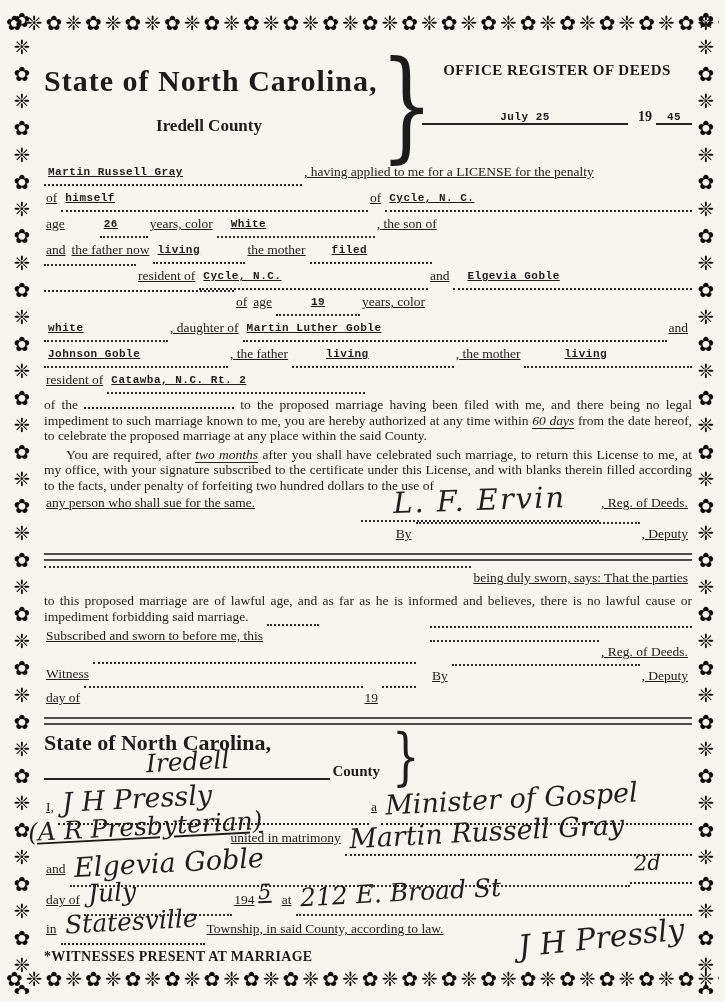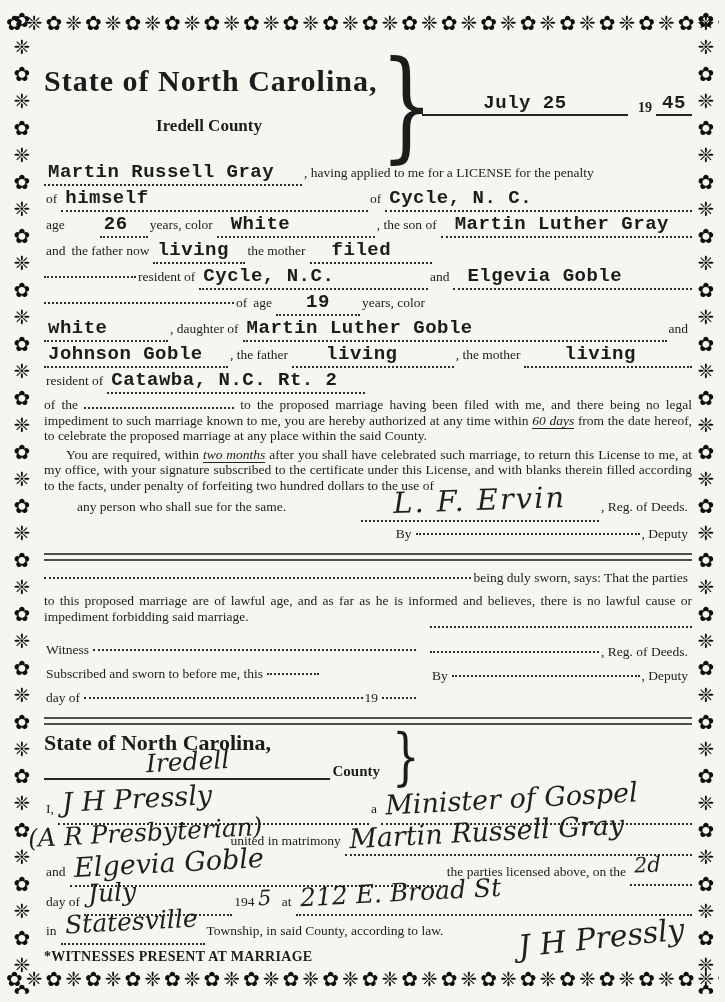--- a/index.html
+++ b/index.html
@@ -19,24 +19,24 @@
   .hdr{display:flex;align-items:stretch;}
   .hdr-left{width:330px;text-align:center;padding-top:14px;}
   .state-title{font-size:30px;font-weight:bold;letter-spacing:1px;white-space:nowrap;}
   .county-line{font-size:17px;font-weight:bold;margin-top:18px;}
   .brace-big{font-family:"DejaVu Serif",serif;font-size:120px;line-height:110px;
              transform:scaleX(.7);transform-origin:center;width:40px;text-align:center;}
   .hdr-right{flex:1;padding-top:12px;padding-left:8px;}
   .office-title{font-weight:bold;font-size:15px;letter-spacing:.5px;text-align:center;white-space:nowrap;}
   .date-row{display:flex;align-items:flex-end;margin-top:30px;font-size:14px;}
   .solid-fill{border-bottom:2px solid #222;text-align:center;}
-  .mono{font-family:"Liberation Mono",monospace;font-weight:bold;font-size:19px;letter-spacing:.5px;}
-
-  
-  .row{display:flex;align-items:center;font-size:13.5px;line-height:24px;white-space:nowrap;}
+  .mono{font-family:"Liberation Mono",monospace;font-weight:bold;font-size:11px;letter-spacing:.5px;}
+
+  
+  .row{display:flex;align-items:flex-start;font-size:13.5px;line-height:24px;white-space:nowrap;text-decoration:underline;}
   .lab{padding:0 4px 0 2px;}
   .fill{border-bottom:2px dotted #2c2c2c;text-align:left;padding:0 4px;position:relative;}
   .grow{flex:1;}
   .dots{border-bottom:2px dotted #2c2c2c;}
   .para{font-size:13.5px;line-height:15.5px;text-align:justify;margin-top:3px;}
   .em-u{font-style:italic;border-bottom:1px solid #222;}
   .indent{text-indent:22px;}
 
   .hand{font-family:"DejaVu Serif",serif;font-style:italic;color:#1f1f1f;
         display:inline-block;white-space:nowrap;line-height:.8;}
@@ -72,20 +72,21 @@
 
   <div class="content">
 
     <div class="hdr">
       <div class="hdr-left">
         <div class="state-title">State of North Carolina,</div>
         <div class="county-line">Iredell County</div>
       </div>
       <div class="brace-big">}</div>
       <div class="hdr-right">
+        <div class="office-title">OFFICE REGISTER OF DEEDS</div>
         <div class="date-row">
           <span class="solid-fill grow mono">July 25</span>
           <span class="lab" style="padding-left:10px;font-weight:bold;">19</span>
           <span class="solid-fill mono" style="width:36px;">45</span>
         </div>
       </div>
     </div>
 
 
     <div class="row">
@@ -97,21 +98,20 @@
       <span class="fill mono grow">himself</span>
       <span class="lab">of</span>
       <span class="fill mono grow">Cycle, N. C.</span>
     </div>
     <div class="row">
       <span class="lab">age</span>
       <span class="fill mono" style="width:40px;margin-left:31px;">26</span>
       <span class="lab">years, color</span>
       <span class="fill mono" style="width:140px;padding-left:14px;">White</span>
       <span class="lab">, the son of</span>
-      <span class="fill mono grow" style="padding-left:14px;">Martin Luther Gray</span>
     </div>
     <div class="row">
       <span class="lab">and</span>
       <span class="lab">the father now</span>
       <span class="fill mono" style="width:84px;">living</span>
       <span class="lab">the mother</span>
       <span class="fill mono" style="width:96px;padding-left:22px;">filed</span>
     </div>
     <div class="row">
       <span class="dots" style="width:92px;"></span>
@@ -146,26 +146,26 @@
     </div>
 
     <div class="para">
       <span>of the</span>
       <span class="dots" style="display:inline-block;width:150px;"></span>
       <span>to the proposed marriage having been filed with me, and there being no legal impediment to such marriage known to me, you are hereby authorized at any time within </span>
       <span class="em-u">60 days</span>
       <span> from the date hereof, to celebrate the proposed marriage at any place within the said County.</span>
     </div>
     <div class="para indent">
-      <span>You are required, within </span>
+      <span>You are required, after </span>
       <span class="em-u">two months</span>
       <span> after you shall have celebrated such marriage, to return this License to me, at my office, with your signature subscribed to the certificate under this License, and with blanks therein filled according to the facts, under penalty of forfeiting two hundred dollars to the use of</span>
     </div>
 
-    <div class="row" style="margin-top:-2px;margin-left:31px;">
+    <div class="row" style="margin-top:-2px;">
       <span class="lab">any person who shall sue for the same.</span>
       <span class="grow"></span>
       <span class="fill" style="width:230px;text-align:center;">
         <span class="hand sig-reg">L. F. Ervin</span>
       </span>
       <span class="lab">, Reg. of Deeds.</span>
     </div>
     <div class="row">
       <span class="grow" style="min-width:330px;"></span>
       <span class="lab">By</span>
@@ -176,27 +176,27 @@
     <div class="rule-double"></div>
 
     <div class="row">
       <span class="dots grow"></span>
       <span class="lab">being duly sworn, says: That the parties</span>
     </div>
     <div class="para">to this proposed marriage are of lawful age, and as far as he is informed and believes, there is no lawful cause or impediment forbidding said marriage.</div>
 
     <div class="aff">
       <div class="aff-left">
-        <div class="row" style="margin-top:14px;">
-          <span class="lab">Witness</span>
-          <span class="dots grow"></span>
-        </div>
         <div class="row">
           <span class="lab">Subscribed and sworn to before me, this</span>
           <span class="dots" style="width:52px;"></span>
+        </div>
+        <div class="row" style="margin-top:14px;">
+          <span class="lab">Witness</span>
+          <span class="dots grow"></span>
         </div>
         <div class="row">
           <span class="lab">day of</span>
           <span class="dots grow"></span>
           <span class="lab">19</span>
           <span class="dots" style="width:34px;"></span>
         </div>
       </div>
       <div class="aff-right">
         <div class="row" style="margin-top:2px;">
@@ -232,21 +232,20 @@
       <span class="fill grow"><span class="hand hw" style="font-size:27px;">Minister of Gospel</span></span>
     </div>
     <div class="row" style="line-height:26px;">
       <span class="hand hw" style="margin-left:-16px;top:-8px;">(A R Presbyterian)</span>
       <span class="lab" style="margin-left:-34px;">united in matrimony</span>
       <span class="fill grow"><span class="hand hw" style="font-size:27px;">Martin Russell Gray</span></span>
     </div>
     <div class="row" style="line-height:26px;">
       <span class="lab">and</span>
       <span class="fill grow"><span class="hand hw" style="font-size:27px;">Elgevia Goble</span></span>
-      <span class="lab">the parties licensed above, on the</span>
       <span class="fill" style="width:54px;"><span class="hand hw-sm">2d</span></span>
     </div>
     <div class="row" style="line-height:26px;">
       <span class="lab">day of</span>
       <span class="fill" style="width:140px;"><span class="hand hw">July</span></span>
       <span class="lab">194</span>
       <span class="hand hw-sm">5</span>
       <span class="lab" style="padding-left:10px;">at</span>
       <span class="fill grow"><span class="hand hw">212 E. Broad St</span></span>
     </div>

